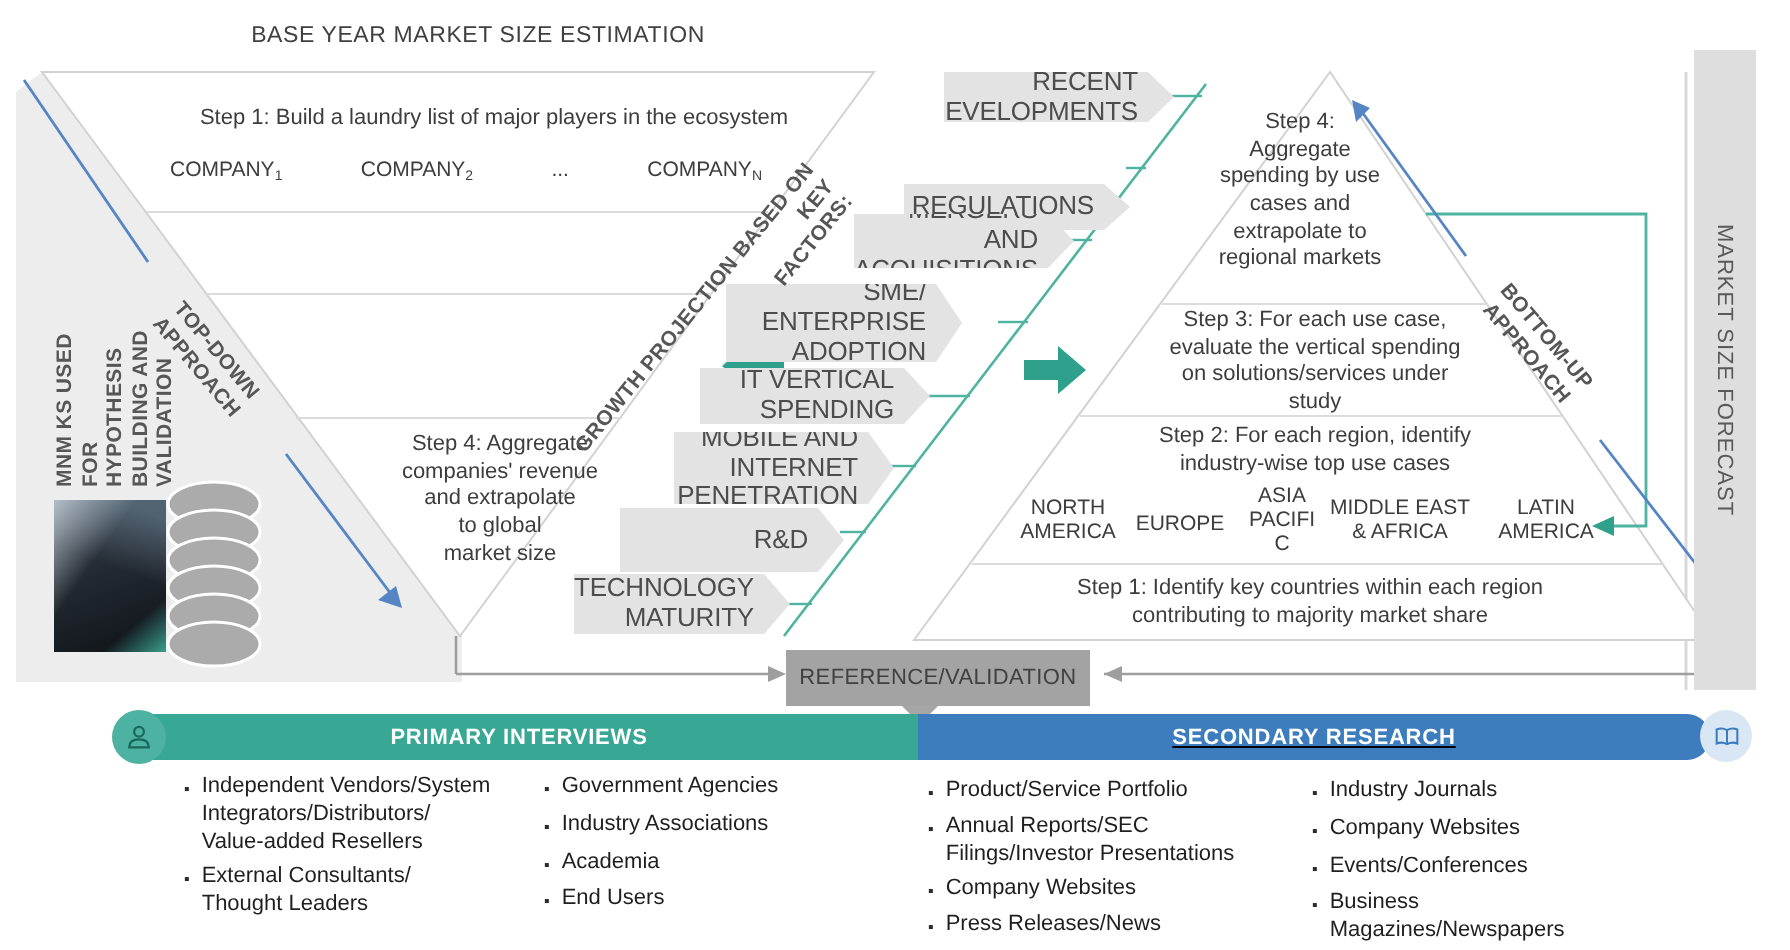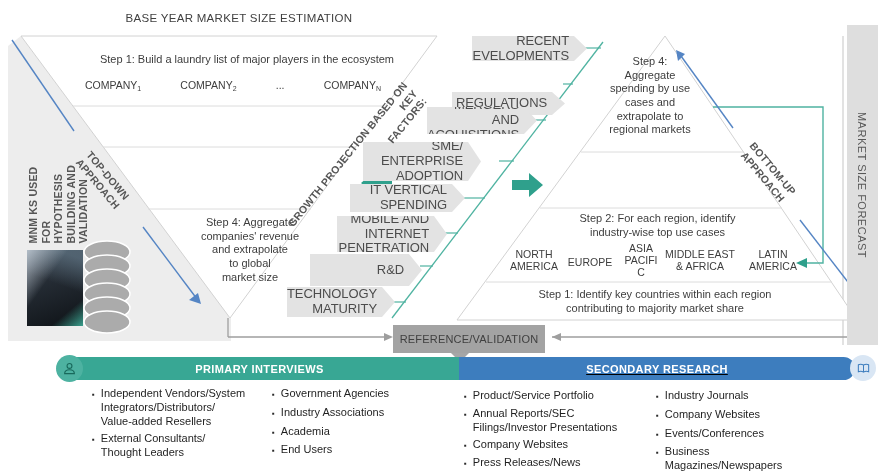--- a/index.html
+++ b/index.html
@@ -144,20 +144,24 @@
 MATURITY</div>
   <div class="abs rot" style="left:252px;top:150px;width:200px;transform:rotate(-51deg);text-align:right;">GROWTH PROJECTION BASED ON KEY
 FACTORS:</div>
 
   <div class="abs txt" style="left:585px;top:55px;width:130px;">Step 4:
 Aggregate
 spending by use
 cases and
 extrapolate to
 regional markets</div>
+  <div class="abs txt" style="left:560px;top:154px;width:195px;">Step 3: For each use case,
+evaluate the vertical spending
+on solutions/services under
+study</div>
   <div class="abs txt" style="left:555px;top:212px;width:205px;">Step 2: For each region, identify
 industry-wise top use cases</div>
   <div class="abs region" style="left:505px;top:248px;width:58px;">NORTH
 AMERICA</div>
   <div class="abs region" style="left:565px;top:256px;width:50px;">EUROPE</div>
   <div class="abs region" style="left:622px;top:242px;width:38px;">ASIA
 PACIFI
 C</div>
   <div class="abs region" style="left:662px;top:248px;width:76px;">MIDDLE EAST
 &amp; AFRICA</div>

